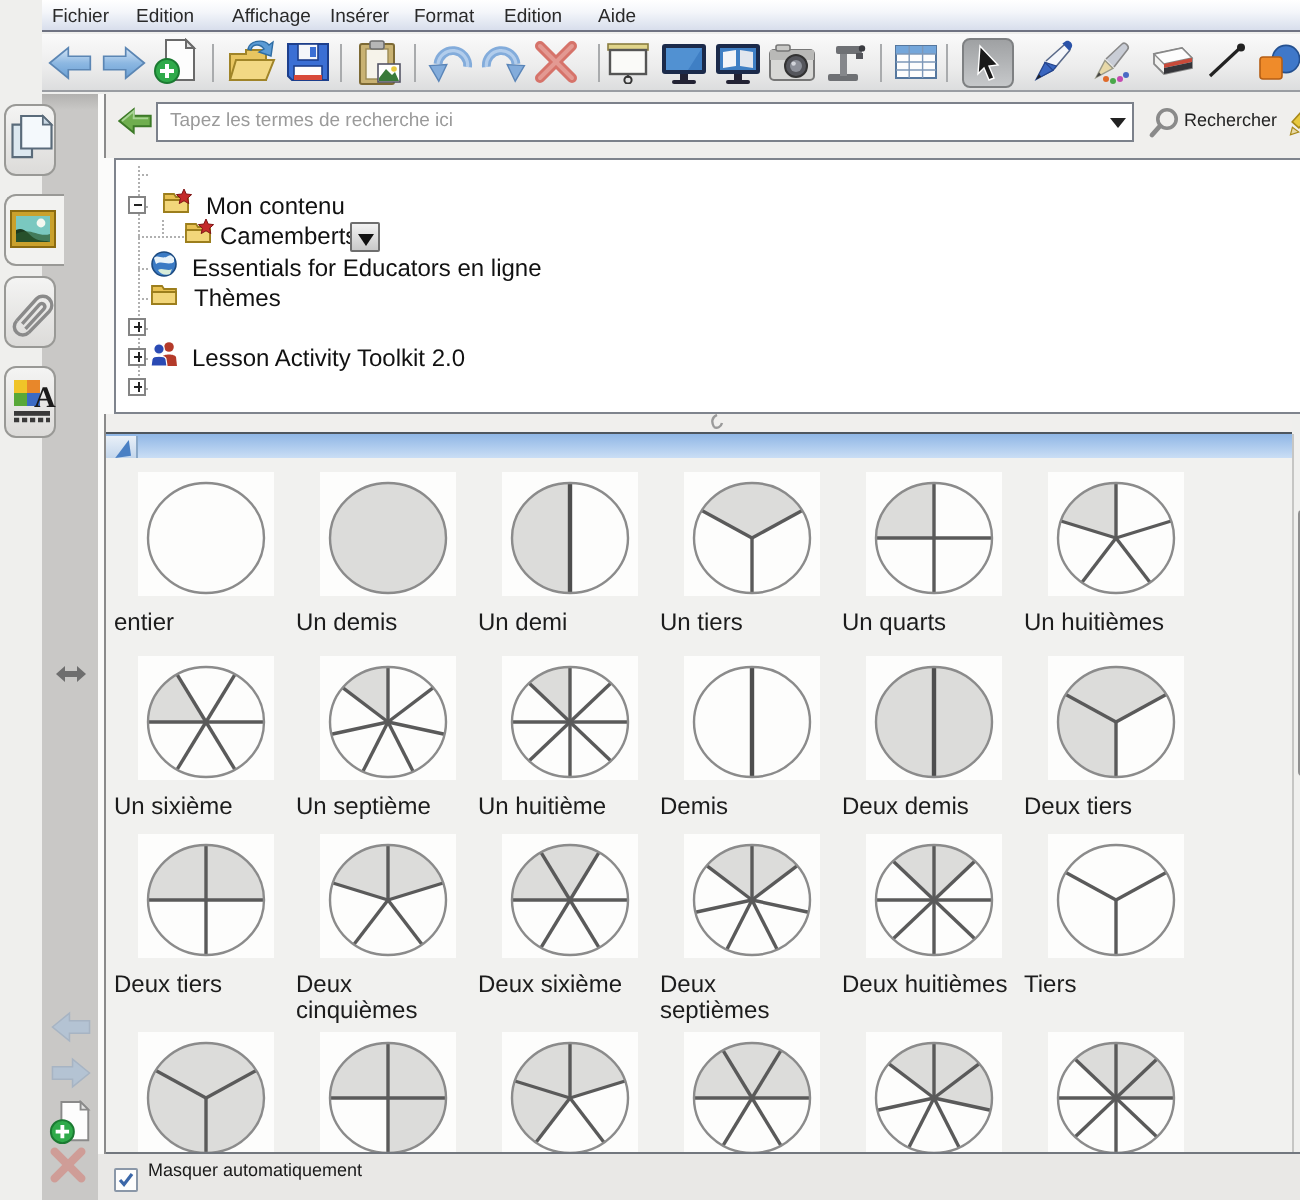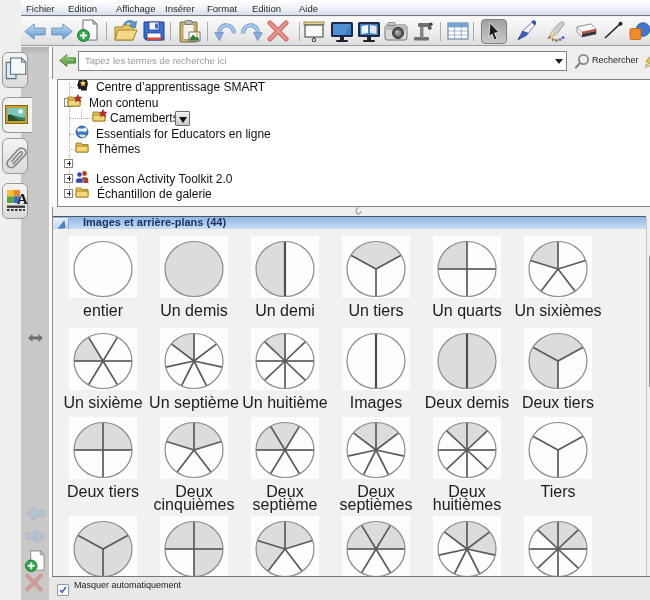--- a/index.html
+++ b/index.html
@@ -40,21 +40,21 @@
 #bluebar { left:32px; top:216px; width:593px; height:13px;
   background:linear-gradient(#8fb6e5,#cadef5); border-top:1px solid #4e565e;
   overflow:hidden; }
 #bluebar .btxt { position:absolute; left:30px; top:-1px; font-size:11px;
   color:#17335b; font-weight:bold; letter-spacing:0; line-height:13px; }
 #bluebtn { position:absolute; left:0px; top:1px; width:16px; height:11px;
   background:linear-gradient(#e9f0f8,#c3d6ec); border-right:1px solid #8aa8c8; }
 #gallery { left:32px; top:229px; width:593px; height:347px; background:#f1f1ef;
   overflow:hidden; }
 .cell { position:absolute; width:68px; height:62px; background:#fdfdfc; }
-.plabel { position:absolute; width:92px; text-align:center; font-size:16px;
+.plabel { position:absolute; width:92px; font-size:12px;
   color:#1c1c1c; line-height:12.5px; }
 #scroll { left:625px; top:217px; width:14px; height:359px; background:#f0f0ee;
   border-left:1px solid #c6c6c4; }
 #rightborder { left:639px; top:216px; width:1px; height:361px; background:#72777e; }
 #bottomborder { left:32px; top:576px; width:608px; height:1px; background:#72777e; }
 #bottombar { left:28px; top:577px; width:622px; height:23px; background:#e9e8e6; }
 #gapgrip { left:32px; top:207px; width:593px; height:10px; background:#f0efed; }
 .thumb { position:absolute; left:1.5px; width:10px; border:1px solid #909090;
   border-radius:2px; background:linear-gradient(90deg,#fdfdfd,#e8e8e8 50%,#d2d2d0); }
 </style></head><body>
@@ -299,30 +299,25 @@
 <div style="position:absolute;left:539px;top:8px;font-size:9px;color:#222">Rechercher</div>
 <div style="position:absolute;left:589px;top:4px"><svg width="18" height="18" viewBox="0 0 18 18">
 <rect x="6" y="4" width="4.5" height="9" transform="rotate(42 9 9)" fill="#e8c93e" stroke="#a8891a" stroke-width="0.8"></rect>
 <path d="M4.2,12.6 L7.4,15 L3.2,16.4 Z" fill="#e8d9a8" stroke="#a8891a" stroke-width="0.6"></path>
 <path d="M13.5,2 L14.2,4 L16.2,4.7 L14.2,5.4 L13.5,7.4 L12.8,5.4 L10.8,4.7 L12.8,4 Z" fill="#c8c8c8"></path>
       </svg></div>
 </div>
 <div class="abs" id="treepanel">
 <div style="position:absolute;left:11px;top:3px;width:1px;height:115px;background-image:repeating-linear-gradient(#b0b0b0 0 1px,transparent 1px 2px)"></div>
 <div style="position:absolute;left:11px;top:7px;width:6px;height:1px;background-image:repeating-linear-gradient(90deg,#b0b0b0 0 1px,transparent 1px 2px)"></div>
-<div class="trow" style="left:17px;top:0px"><span style="display:inline-block;vertical-align:middle;margin-right:7px;margin-top:-2px"><svg width="14" height="14" viewBox="0 0 14 14">
-<path d="M7.5,0.5 C11,0.5 13,3 12.8,6 C12.7,8 11.8,9 11.8,10.5 L11.8,12.5 L6,12.5 L6,11 L4.2,11 C3.2,11 3,10.2 3,9.4 L3,8 L1.8,7.6 L3,5.4 C3,2.4 4.5,0.5 7.5,0.5 Z" fill="#1c1c1c"></path>
-<path d="M8,1.5 L9,4 L11.6,4.4 L9.6,6 L10.2,8.6 L8,7.2 L5.8,8.6 L6.4,6 L4.4,4.4 L7,4 Z" fill="#e8a82a"></path>
-<circle cx="8" cy="5.2" r="1.2" fill="#f8e8b0"></circle>
-        </svg></span>Centre d’apprentissage SMART</div>
 <div style="position:absolute;left:11px;top:22.5px;width:6px;height:1px;background-image:repeating-linear-gradient(90deg,#b0b0b0 0 1px,transparent 1px 2px)"></div>
 <div class="ebox" style="left:6px;top:17.5px">
       <i></i>
     </div>
-<div class="trow" style="left:9px;top:15.5px"><span style="display:inline-block;vertical-align:middle;margin-right:7px;margin-top:-2px"><svg width="15" height="13" viewBox="0 0 15 13">
+<div class="trow" style="left:23px;top:15.5px"><span style="display:inline-block;vertical-align:middle;margin-right:7px;margin-top:-2px"><svg width="15" height="13" viewBox="0 0 15 13">
 <path d="M1,3 L6,3 L7,4.5 L13,4.5 L13,12 L1,12 Z" fill="#e8c152" stroke="#9c7e1c" stroke-width="0.9"></path>
 <path d="M1,6 L13,6 L13,12 L1,12 Z" fill="#f2d67a" stroke="#9c7e1c" stroke-width="0.9"></path>
           <path d="M11,0.5 L12.1,3 L14.8,3.3 L12.8,5.1 L13.4,7.8 L11,6.4 L8.6,7.8 L9.2,5.1 L7.2,3.3 L9.9,3 Z" fill="#c42a2a" stroke="#7e1414" stroke-width="0.5"></path>
         </svg></span>Mon contenu</div>
 <div style="position:absolute;left:11px;top:38px;width:23px;height:1px;background-image:repeating-linear-gradient(90deg,#b0b0b0 0 1px,transparent 1px 2px)"></div>
 <div class="trow" style="left:34px;top:31px"><span style="display:inline-block;vertical-align:middle;margin-right:3px;margin-top:-2px"><svg width="15" height="13" viewBox="0 0 15 13">
 <path d="M1,3 L6,3 L7,4.5 L13,4.5 L13,12 L1,12 Z" fill="#e8c152" stroke="#9c7e1c" stroke-width="0.9"></path>
 <path d="M1,6 L13,6 L13,12 L1,12 Z" fill="#f2d67a" stroke="#9c7e1c" stroke-width="0.9"></path>
           <path d="M11,0.5 L12.1,3 L14.8,3.3 L12.8,5.1 L13.4,7.8 L11,6.4 L8.6,7.8 L9.2,5.1 L7.2,3.3 L9.9,3 Z" fill="#c42a2a" stroke="#7e1414" stroke-width="0.5"></path>
         </svg></span>Camemberts</div>
@@ -348,42 +343,37 @@
 <div class="trow" style="left:17px;top:92px"><span style="display:inline-block;vertical-align:middle;margin-right:7px;margin-top:-2px"><svg width="14" height="14" viewBox="0 0 14 14">
 <circle cx="9.5" cy="3.5" r="2.4" fill="#b43a2a"></circle>
 <path d="M5.5,13 L6,8.5 C6.5,6.8 12.5,6.8 13,8.5 L13.5,13 Z" fill="#b43a2a"></path>
 <circle cx="4.5" cy="4.5" r="2.6" fill="#2a4ab4" stroke="#fff" stroke-width="0.6"></circle>
 <path d="M0.5,13 L1,9.5 C1.5,7.6 7.5,7.6 8,9.5 L8.5,13 Z" fill="#2a4ab4" stroke="#fff" stroke-width="0.6"></path>
         </svg></span>Lesson Activity Toolkit 2.0</div>
 <div style="position:absolute;left:11px;top:114px;width:6px;height:1px;background-image:repeating-linear-gradient(90deg,#b0b0b0 0 1px,transparent 1px 2px)"></div>
 <div class="ebox plus" style="left:6px;top:109px">
       <i></i>
     </div>
-<div class="trow" style="left:17px;top:107px"><span style="display:inline-block;vertical-align:middle;margin-right:7px;margin-top:-2px"><svg width="15" height="13" viewBox="0 0 15 13">
-<path d="M1,3 L6,3 L7,4.5 L13,4.5 L13,12 L1,12 Z" fill="#e8c152" stroke="#9c7e1c" stroke-width="0.9"></path>
-<path d="M1,6 L13,6 L13,12 L1,12 Z" fill="#f2d67a" stroke="#9c7e1c" stroke-width="0.9"></path>
-        </svg></span>Échantillon de galerie</div>
 <div style="position:absolute;left:23px;top:29.5px;width:1px;height:8px;background-image:repeating-linear-gradient(#b0b0b0 0 1px,transparent 1px 2px)"></div>
 <div style="position:absolute;left:23px;top:38px;width:11px;height:1px;background-image:repeating-linear-gradient(90deg,#b0b0b0 0 1px,transparent 1px 2px)"></div>
 <div style="position:absolute;left:117px;top:31px;width:15px;height:15px;background:linear-gradient(#f2f2f2,#c9c9c9);border:1px solid #6e6e6e;border-radius:1px">
 <div style="position:absolute;left:2.5px;top:5px;width:0;height:0;border-left:4.5px solid transparent;border-right:4.5px solid transparent;border-top:6px solid #111"></div>
     </div>
 </div>
 <div class="abs" id="gapgrip">
     <svg width="8" height="8" viewBox="0 0 8 8" style="position:absolute;left:301px;top:0px">
 <path d="M4.5,0.5 C2,1.5 1.5,4 3,6.5 M3,6.5 C4.5,7.5 6.5,6.5 7,4.5" fill="none" stroke="#9a9a9a" stroke-width="1.2"></path>
     </svg>
   </div>
 <div class="abs" id="bluebar">
     <div id="bluebtn">
 <svg width="10" height="10" viewBox="0 0 10 10" style="position:absolute;left:3px;top:1.5px">
         <path d="M1,8.5 L9,8.5 L9,0.5 Z" fill="#4a80c4" transform="rotate(-8 5 4.5)"></path>
       </svg>
 </div>
-    <div class="btxt">Images et arrière-plans (44)</div>
   </div>
 <div class="abs" id="gallery">
 <div class="cell" style="left:16px;top:7px">
       <svg width="68" height="62" style="position:absolute;left:0;top:0">
         <ellipse cx="34" cy="33" rx="29.0" ry="27.5" fill="none" stroke="#8b8b8b" stroke-width="1.2"></ellipse>
       </svg>
     </div>
 <div class="plabel" style="left:4px;top:76px">entier</div>
 <div class="cell" style="left:107px;top:7px">
       <svg width="68" height="62" style="position:absolute;left:0;top:0">
@@ -426,21 +416,21 @@
       <svg width="68" height="62" style="position:absolute;left:0;top:0">
         <path d="M34,33 L34.00,5.50 A29.0,27.5 0 0 0 6.42,24.50 Z" fill="#dcdcda"></path>
         <line x1="34" y1="33" x2="61.58" y2="24.50" stroke="#5a5a5a" stroke-width="1.7"></line>
         <line x1="34" y1="33" x2="34.00" y2="5.50" stroke="#5a5a5a" stroke-width="1.7"></line>
         <line x1="34" y1="33" x2="6.42" y2="24.50" stroke="#5a5a5a" stroke-width="1.7"></line>
         <line x1="34" y1="33" x2="16.95" y2="55.25" stroke="#5a5a5a" stroke-width="1.7"></line>
         <line x1="34" y1="33" x2="51.05" y2="55.25" stroke="#5a5a5a" stroke-width="1.7"></line>
         <ellipse cx="34" cy="33" rx="29.0" ry="27.5" fill="none" stroke="#8b8b8b" stroke-width="1.2"></ellipse>
       </svg>
     </div>
-<div class="plabel" style="left:459px;top:76px">Un sixièmes</div>
+<div class="plabel" style="left:459px;top:76px">Un huitièmes</div>
 <div class="cell" style="left:16px;top:99px">
       <svg width="68" height="62" style="position:absolute;left:0;top:0">
         <path d="M34,33 L19.50,9.18 A29.0,27.5 0 0 0 5.00,33.00 Z" fill="#dcdcda"></path>
         <line x1="34" y1="33" x2="63.00" y2="33.00" stroke="#5a5a5a" stroke-width="1.7"></line>
         <line x1="34" y1="33" x2="48.50" y2="9.18" stroke="#5a5a5a" stroke-width="1.7"></line>
         <line x1="34" y1="33" x2="19.50" y2="9.18" stroke="#5a5a5a" stroke-width="1.7"></line>
         <line x1="34" y1="33" x2="5.00" y2="33.00" stroke="#5a5a5a" stroke-width="1.7"></line>
         <line x1="34" y1="33" x2="19.50" y2="56.82" stroke="#5a5a5a" stroke-width="1.7"></line>
         <line x1="34" y1="33" x2="48.50" y2="56.82" stroke="#5a5a5a" stroke-width="1.7"></line>
         <ellipse cx="34" cy="33" rx="29.0" ry="27.5" fill="none" stroke="#8b8b8b" stroke-width="1.2"></ellipse>
@@ -476,21 +466,21 @@
       </svg>
     </div>
 <div class="plabel" style="left:186px;top:168px">Un huitième</div>
 <div class="cell" style="left:289px;top:99px">
       <svg width="68" height="62" style="position:absolute;left:0;top:0">
         <line x1="34" y1="33" x2="34.00" y2="5.50" stroke="#4e4e4e" stroke-width="2.2"></line>
         <line x1="34" y1="33" x2="34.00" y2="60.50" stroke="#4e4e4e" stroke-width="2.2"></line>
         <ellipse cx="34" cy="33" rx="29.0" ry="27.5" fill="none" stroke="#8b8b8b" stroke-width="1.2"></ellipse>
       </svg>
     </div>
-<div class="plabel" style="left:277px;top:168px">Images</div>
+<div class="plabel" style="left:277px;top:168px">Demis</div>
 <div class="cell" style="left:380px;top:99px">
       <svg width="68" height="62" style="position:absolute;left:0;top:0">
         <ellipse cx="34" cy="33" rx="29.0" ry="27.5" fill="#dcdcda"></ellipse>
         <line x1="34" y1="33" x2="34.00" y2="5.50" stroke="#4e4e4e" stroke-width="2.2"></line>
         <line x1="34" y1="33" x2="34.00" y2="60.50" stroke="#4e4e4e" stroke-width="2.2"></line>
         <ellipse cx="34" cy="33" rx="29.0" ry="27.5" fill="none" stroke="#8b8b8b" stroke-width="1.2"></ellipse>
       </svg>
     </div>
 <div class="plabel" style="left:368px;top:168px">Deux demis</div>
 <div class="cell" style="left:471px;top:99px">
@@ -535,21 +525,21 @@
         <path d="M34,33 L19.50,9.18 A29.0,27.5 0 0 0 5.00,33.00 Z" fill="#dcdcda"></path>
         <line x1="34" y1="33" x2="63.00" y2="33.00" stroke="#5a5a5a" stroke-width="1.7"></line>
         <line x1="34" y1="33" x2="48.50" y2="9.18" stroke="#5a5a5a" stroke-width="1.7"></line>
         <line x1="34" y1="33" x2="19.50" y2="9.18" stroke="#5a5a5a" stroke-width="1.7"></line>
         <line x1="34" y1="33" x2="5.00" y2="33.00" stroke="#5a5a5a" stroke-width="1.7"></line>
         <line x1="34" y1="33" x2="19.50" y2="56.82" stroke="#5a5a5a" stroke-width="1.7"></line>
         <line x1="34" y1="33" x2="48.50" y2="56.82" stroke="#5a5a5a" stroke-width="1.7"></line>
         <ellipse cx="34" cy="33" rx="29.0" ry="27.5" fill="none" stroke="#8b8b8b" stroke-width="1.2"></ellipse>
       </svg>
     </div>
-<div class="plabel" style="left:186px;top:257px">Deux septième</div>
+<div class="plabel" style="left:186px;top:257px">Deux sixième</div>
 <div class="cell" style="left:289px;top:188px">
       <svg width="68" height="62" style="position:absolute;left:0;top:0">
         <path d="M34,33 L56.67,15.85 A29.0,27.5 0 0 0 34.00,5.50 Z" fill="#dcdcda"></path>
         <path d="M34,33 L34.00,5.50 A29.0,27.5 0 0 0 11.33,15.85 Z" fill="#dcdcda"></path>
         <line x1="34" y1="33" x2="34.00" y2="5.50" stroke="#5a5a5a" stroke-width="1.7"></line>
         <line x1="34" y1="33" x2="56.67" y2="15.85" stroke="#5a5a5a" stroke-width="1.7"></line>
         <line x1="34" y1="33" x2="62.27" y2="39.12" stroke="#5a5a5a" stroke-width="1.7"></line>
         <line x1="34" y1="33" x2="46.58" y2="57.78" stroke="#5a5a5a" stroke-width="1.7"></line>
         <line x1="34" y1="33" x2="21.42" y2="57.78" stroke="#5a5a5a" stroke-width="1.7"></line>
         <line x1="34" y1="33" x2="5.73" y2="39.12" stroke="#5a5a5a" stroke-width="1.7"></line>

